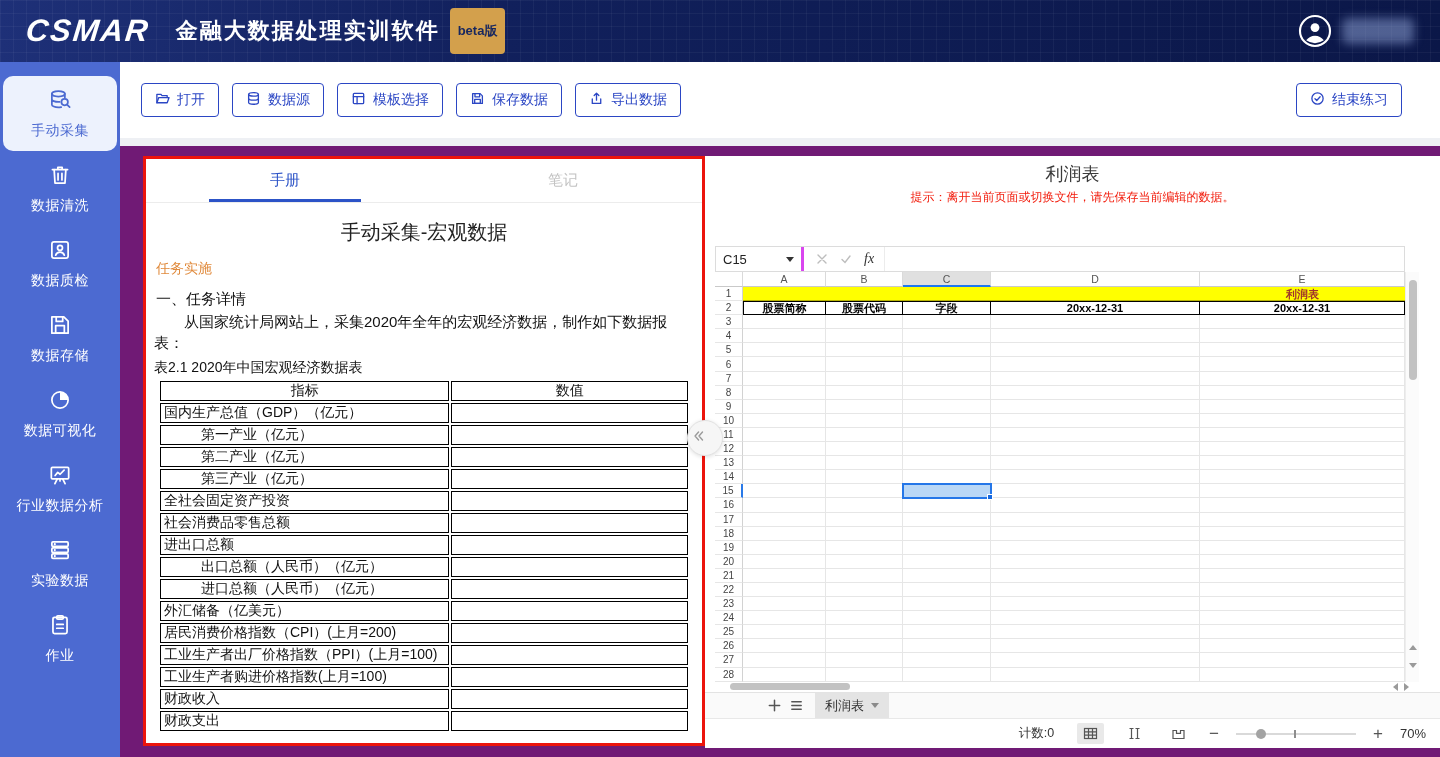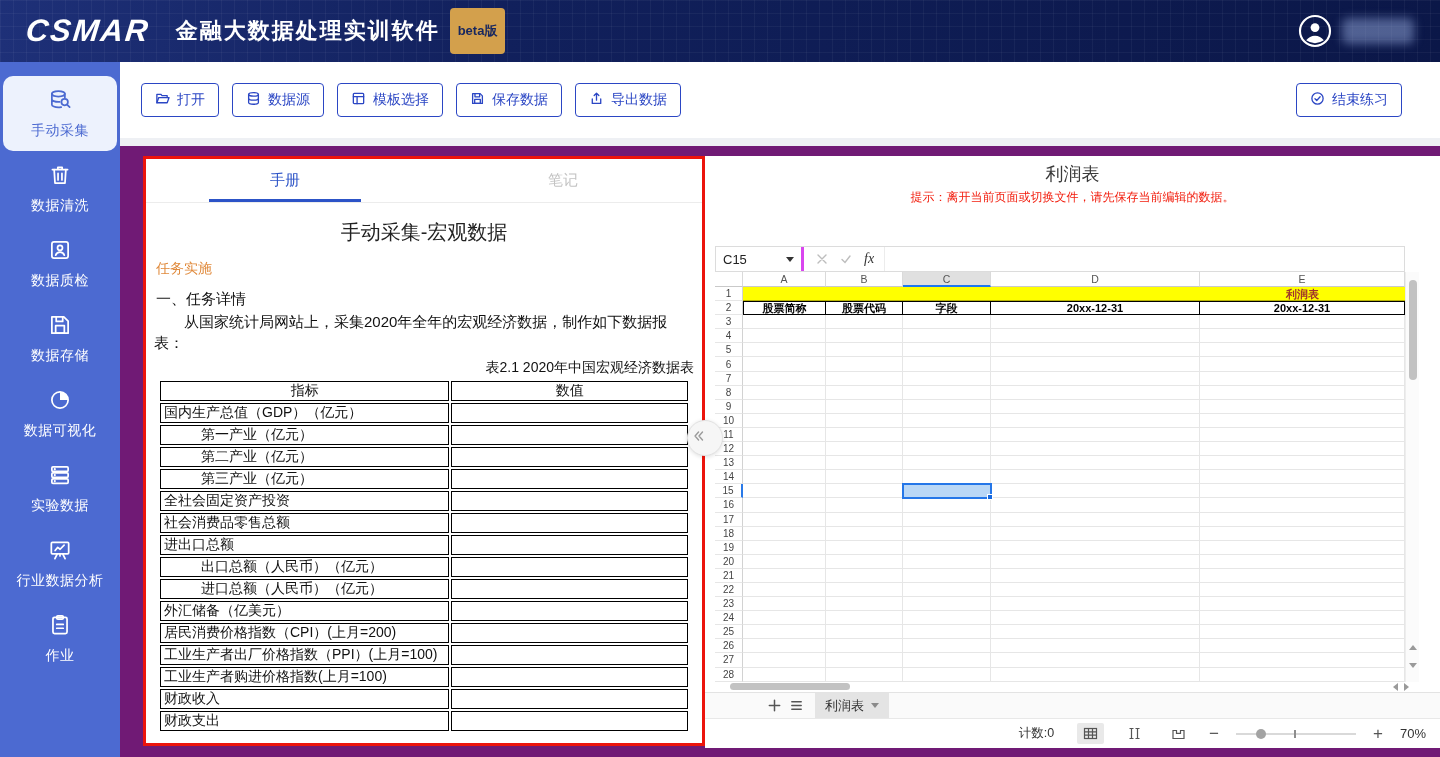--- a/index.html
+++ b/index.html
@@ -37,21 +37,21 @@
 .manual-panel { width:562px; height:590px; background:#fff; border:3px solid #ec140c; overflow:hidden; flex-shrink:0; }
 .mtabs { display:flex; height:44px; border-bottom:1px solid #ececec; }
 .mtab { flex:1; display:flex; align-items:center; justify-content:center; font-size:15px; color:#c3c3c3; position:relative; cursor:pointer; }
 .mtab.active { color:#2c53c7; }
 .mtab.active::after { content:""; position:absolute; bottom:0; left:50%; transform:translateX(-50%); width:152px; height:3px; background:#2c53c7; }
 .marticle { padding:2px 8px 0 8px; }
 .mtitle { text-align:center; font-size:20px; color:#222; margin-top:14px; }
 .msection { color:#e08a3c; font-size:14px; margin:14px 0 0 2px; }
 .mheading { font-size:15px; color:#111; margin:12px 0 0 2px; }
 .mpara { font-size:15px; color:#111; line-height:21px; margin-top:2px; text-indent:2em; }
-.mcaption { text-align:right; font-size:14px; color:#111; margin-top:6px; }
+.mcaption { text-align:left; font-size:14px; color:#111; margin-top:6px; }
 .mtable { width:calc(100% - 8px); margin:2px auto 0; border-collapse:separate; border-spacing:2px; }
 .mtable td, .mtable th { border:1px solid #000; height:19px; font-size:14px; font-weight:normal; color:#111; }
 .mtable th { text-align:center; }
 .mtable .mt-label { padding-left:3px; text-align:left; width:55%; }
 .mtable .mt-label.ind { padding-left:40px; }
 .mtable .mt-value { width:45%; }
 
 
 .collapse-handle { position:absolute; left:567px; top:274px; width:36px; height:36px; border-radius:50%; background:#f6f6f6; border:1px solid #e2e2e2; box-shadow:0 1px 4px rgba(0,0,0,.12); z-index:6; display:flex; align-items:center; padding-left:4px; cursor:pointer; }
 .collapse-handle svg { stroke:#9a9a9a; fill:none; stroke-width:1.6; stroke-linecap:round; stroke-linejoin:round; }
@@ -171,34 +171,34 @@
   </div>
   <div class="side-item">
     <span><svg viewBox="0 0 24 24" width="26" height="26">
           <circle cx="12" cy="12" r="7.5"></circle>
           <path d="M12 12V4.5A7.5 7.5 0 0 1 19.5 12z" fill="currentColor" stroke="none"></path>
         </svg></span>
     <span class="slabel">数据可视化</span>
   </div>
   <div class="side-item">
     <span><svg viewBox="0 0 24 24" width="26" height="26">
+          <rect x="4" y="5" width="16" height="10.5" rx="1"></rect>
+          <path d="M7.5 12.5l2.4-2.9 2.2 1.7 3.7-3.8"></path>
+          <path d="M9.5 15.5L7.3 20M14.5 15.5l2.2 4.5M12 15.5v2"></path>
+        </svg></span>
+    <span class="slabel">行业数据分析</span>
+  </div>
+  <div class="side-item">
+    <span><svg viewBox="0 0 24 24" width="26" height="26">
           <rect x="4.5" y="4.5" width="15" height="4.2" rx="1"></rect>
           <rect x="4.5" y="10" width="15" height="4.2" rx="1"></rect>
           <rect x="4.5" y="15.5" width="15" height="4.2" rx="1"></rect>
           <path d="M7.2 6.6h.01M7.2 12.1h.01M7.2 17.6h.01" stroke-width="2"></path>
         </svg></span>
     <span class="slabel">实验数据</span>
-  </div>
-  <div class="side-item">
-    <span><svg viewBox="0 0 24 24" width="26" height="26">
-          <rect x="4" y="5" width="16" height="10.5" rx="1"></rect>
-          <path d="M7.5 12.5l2.4-2.9 2.2 1.7 3.7-3.8"></path>
-          <path d="M9.5 15.5L7.3 20M14.5 15.5l2.2 4.5M12 15.5v2"></path>
-        </svg></span>
-    <span class="slabel">行业数据分析</span>
   </div>
   <div class="side-item">
     <span><svg viewBox="0 0 24 24" width="26" height="26">
           <rect x="5.5" y="5" width="13" height="15" rx="1.5"></rect>
           <rect x="9" y="3.5" width="6" height="3" rx="1"></rect>
           <path d="M9 11.5h6M9 15h6"></path>
         </svg></span>
     <span class="slabel">作业</span>
   </div>
 </aside>

